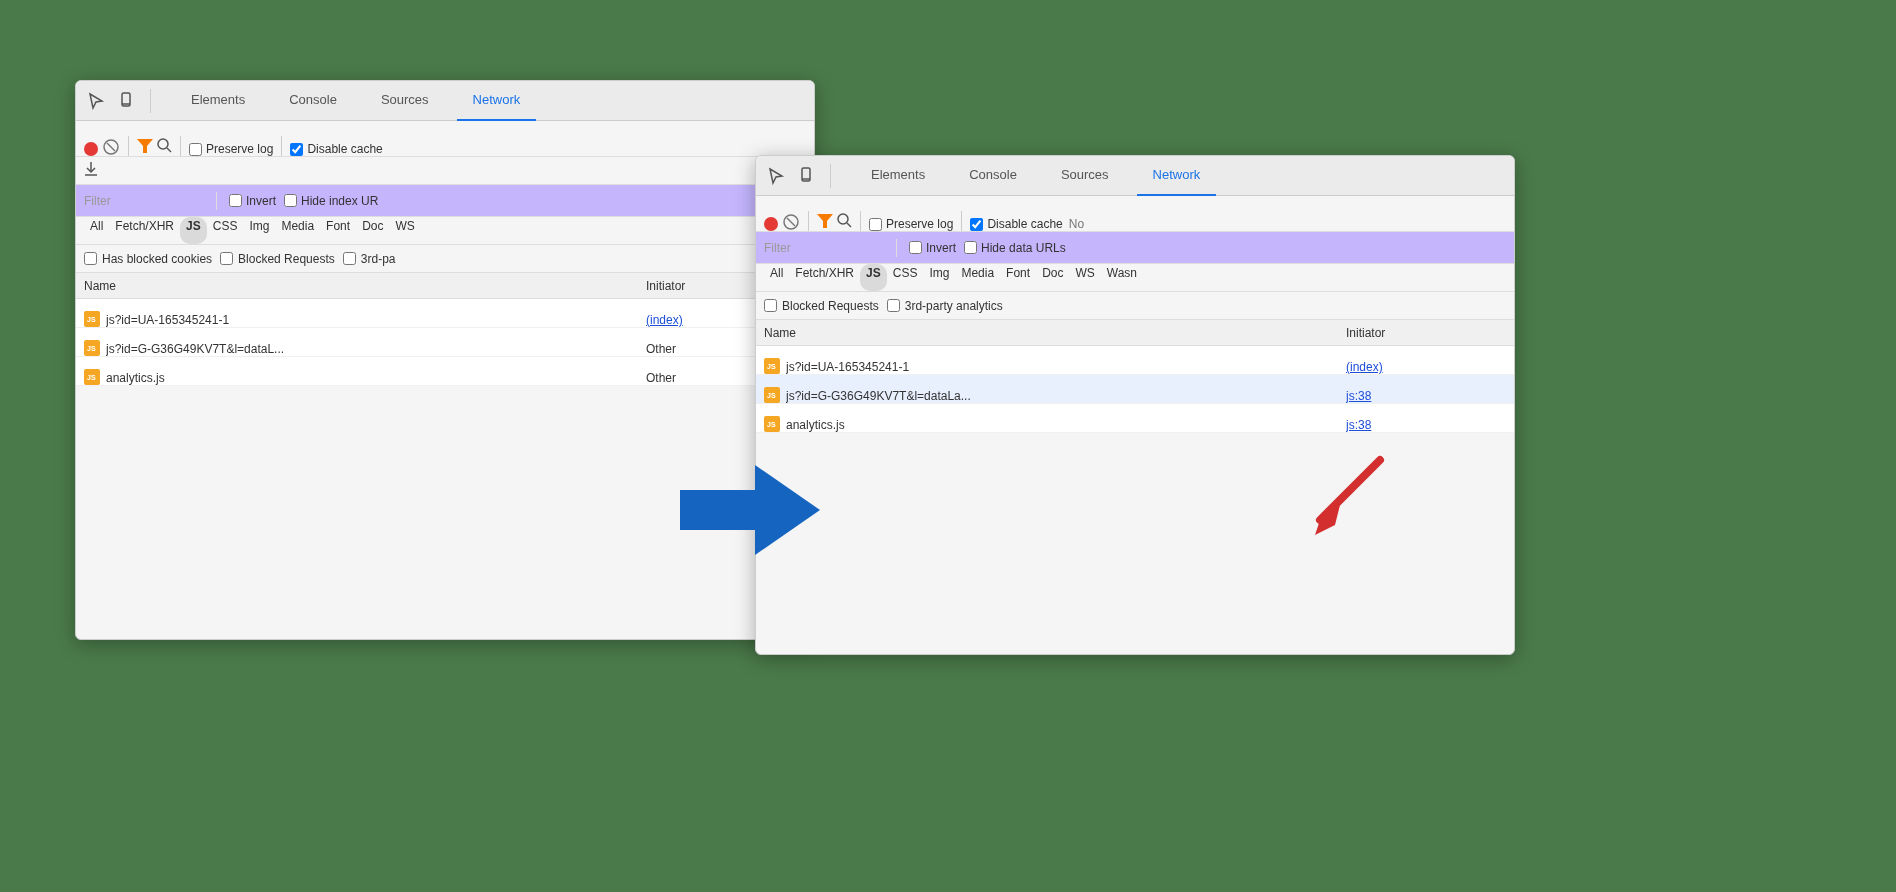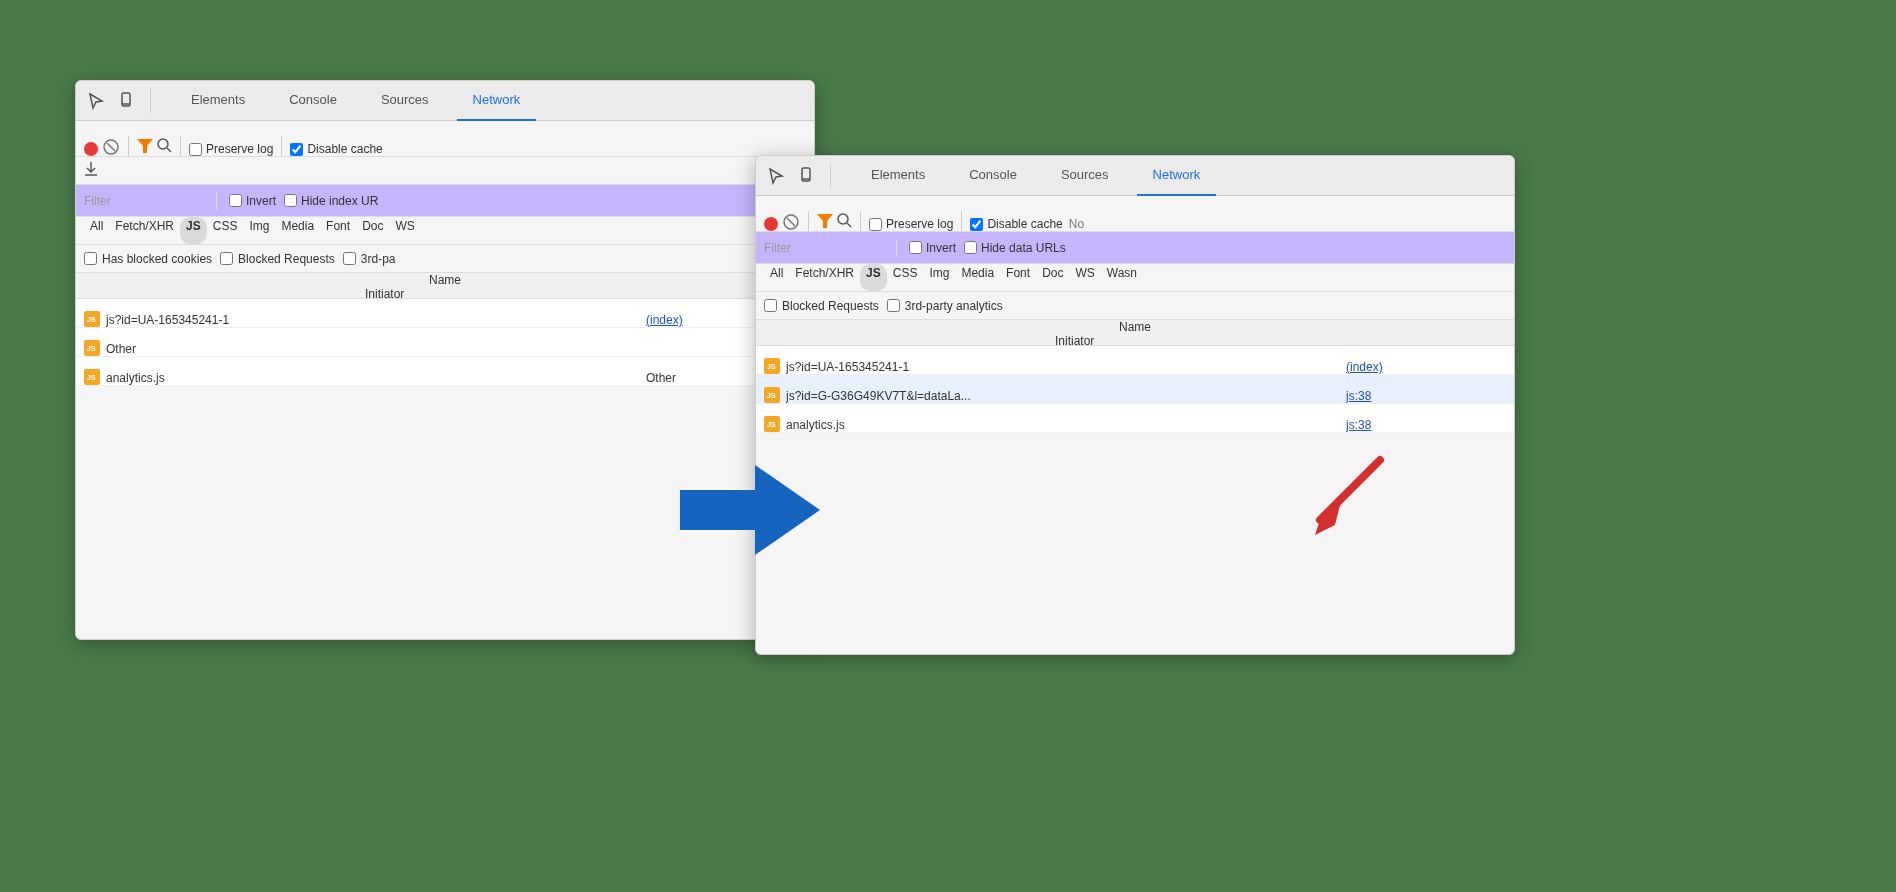--- a/index.html
+++ b/index.html
@@ -247,21 +247,20 @@
     .table-header {
       display: flex;
       align-items: center;
       background: #f0f0f0;
       border-bottom: 1px solid #ddd;
       height: 26px;
       padding: 0 8px;
       font-size: 12px;
       font-weight: 500;
       color: #333;
-      flex-direction: column;
     }
 
     .col-name { flex: 1; min-width: 0; }
     .col-initiator { width: 160px; flex-shrink: 0; }
 
     .table-row {
       display: flex;
       align-items: flex-end;
       border-bottom: 1px solid #f0f0f0;
       height: 29px;
@@ -446,20 +445,21 @@
       <span class="row-initiator"><span class="initiator-link">(index)</span></span>
     </div>
 
     <div class="table-row">
       <div class="row-icon">
         <svg width="12" height="12" viewBox="0 0 12 12">
             <rect width="12" height="12" rx="1" fill="#f5a623"></rect>
             <text x="1" y="9" font-size="7" fill="white" font-weight="bold">JS</text>
           </svg>
       </div>
+      <span class="row-name">js?id=G-G36G49KV7T&amp;l=dataL...</span>
       <span class="row-initiator">Other</span>
     </div>
 
     <div class="table-row">
       <div class="row-icon">
         <svg width="12" height="12" viewBox="0 0 12 12">
             <rect width="12" height="12" rx="1" fill="#f5a623"></rect>
             <text x="1" y="9" font-size="7" fill="white" font-weight="bold">JS</text>
           </svg>
       </div>

